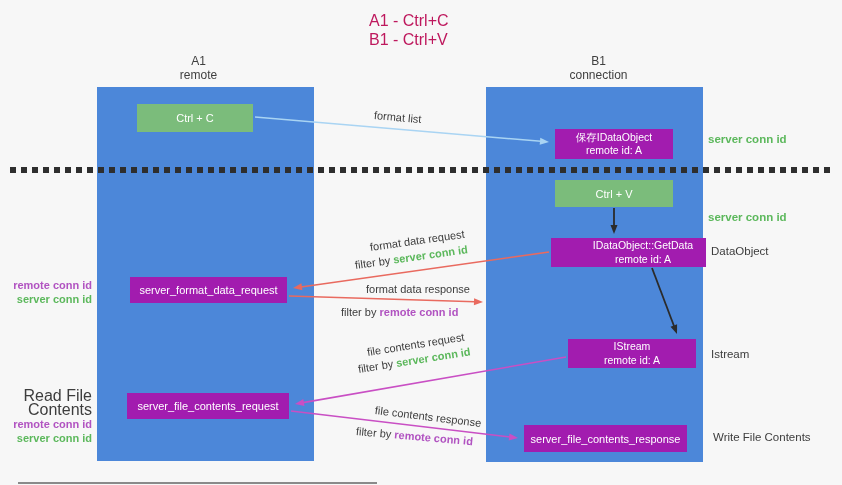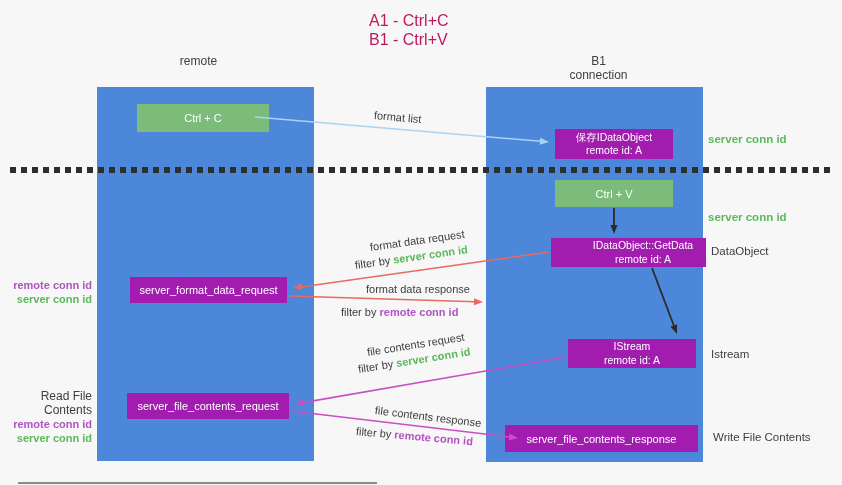--- a/index.html
+++ b/index.html
@@ -15,35 +15,36 @@
     color:#fff;text-align:center;z-index:2;}
   .node.green{background:#7bbc7b;font-size:11px;}
   .node.orange{background:#a21caf;font-size:11px;}
   .node .l{font-size:10.5px;line-height:13.5px;}
   .edge-label{position:absolute;font-size:11px;color:#3d3d3d;white-space:nowrap;z-index:5;transform-origin:left center;}
   .side-label{position:absolute;font-size:11.5px;color:#3d3d3d;white-space:nowrap;z-index:5;}
   .green-t{color:#5cb85c;font-weight:bold;}
   .purple-t{color:#b153c1;font-weight:bold;}
   .left-stack{position:absolute;left:0;width:92px;text-align:right;z-index:5;}
   .left-stack div{line-height:14px;}
-  .left-stack .dark{font-size:12px;color:#3d3d3d;}
+  .left-stack .dark{font-size:16px;color:#3d3d3d;}
   .left-stack .green-t,.left-stack .purple-t{font-size:11px;}
   .bottom-edge{position:absolute;left:18px;top:482px;width:359px;height:2px;background:#8a8a8a;z-index:0;}
 </style>
 </head>
 <body>
 
 <div class="canvas">
 
   <div class="title">
     <div>A1 - Ctrl+C</div>
     <div>B1 - Ctrl+V</div>
   </div>
 
   <div class="col-header" style="left:90px;top:54px;">
+    <div>A1</div>
     <div>remote</div>
   </div>
   <div class="col-header" style="left:490px;top:54px;">
     <div>B1</div>
     <div>connection</div>
   </div>
 
   <div class="lifeline" style="left:97px;top:87px;width:217px;height:374px;"></div>
   <div class="lifeline" style="left:486px;top:87px;width:217px;height:375px;"></div>
 
@@ -65,21 +66,21 @@
     <line x1="289" y1="296" x2="475" y2="301.7" stroke-width="1.6" stroke="#e96a5f"></line>
     <polygon points="483,302 473.9,305.2 474.1,298.2" fill="#e96a5f"></polygon>
 
     <line x1="566" y1="357" x2="303" y2="402.6" stroke-width="1.6" stroke="#c94fc4"></line>
     <polygon points="295,404 303.3,399 304.5,405.9" fill="#c94fc4"></polygon>
 
     <line x1="291" y1="411" x2="510" y2="437" stroke-width="1.6" stroke="#c94fc4"></line>
     <polygon points="518,438 508.7,440.4 509.5,433.5" fill="#c94fc4"></polygon>
   </svg>
 
-  <div class="node green" style="left:137px;top:104px;width:132px;height:28px;">
+  <div class="node green" style="left:137px;top:104px;width:116px;height:28px;">
     <span>Ctrl + C</span>
   </div>
 
   <div class="node orange" style="left:555px;top:129px;width:118px;height:30px;">
     <span class="l">保存IDataObject</span>
     <span class="l">remote id: A</span>
   </div>
 
   <div class="node green" style="left:555px;top:180px;width:118px;height:27px;">
     <span>Ctrl + V</span>
@@ -97,21 +98,21 @@
 
   <div class="node orange" style="left:568px;top:339px;width:128px;height:29px;">
     <span class="l">IStream</span>
     <span class="l">remote id: A</span>
   </div>
 
   <div class="node orange" style="left:127px;top:393px;width:162px;height:26px;">
     <span>server_file_contents_request</span>
   </div>
 
-  <div class="node orange" style="left:505px;top:425px;width:193px;height:27px;">
+  <div class="node orange" style="left:524px;top:425px;width:163px;height:27px;">
     <span>server_file_contents_response</span>
   </div>
 
   <div class="edge-label" style="left:374px;top:109px;transform:rotate(5deg);">format list</div>
 
   <div class="edge-label" style="left:370px;top:241px;transform:rotate(-8deg);">format data request</div>
   <div class="edge-label" style="left:355px;top:259px;transform:rotate(-8deg);">
     <span>filter by</span>
     <span class="green-t">server conn id</span>
   </div>

